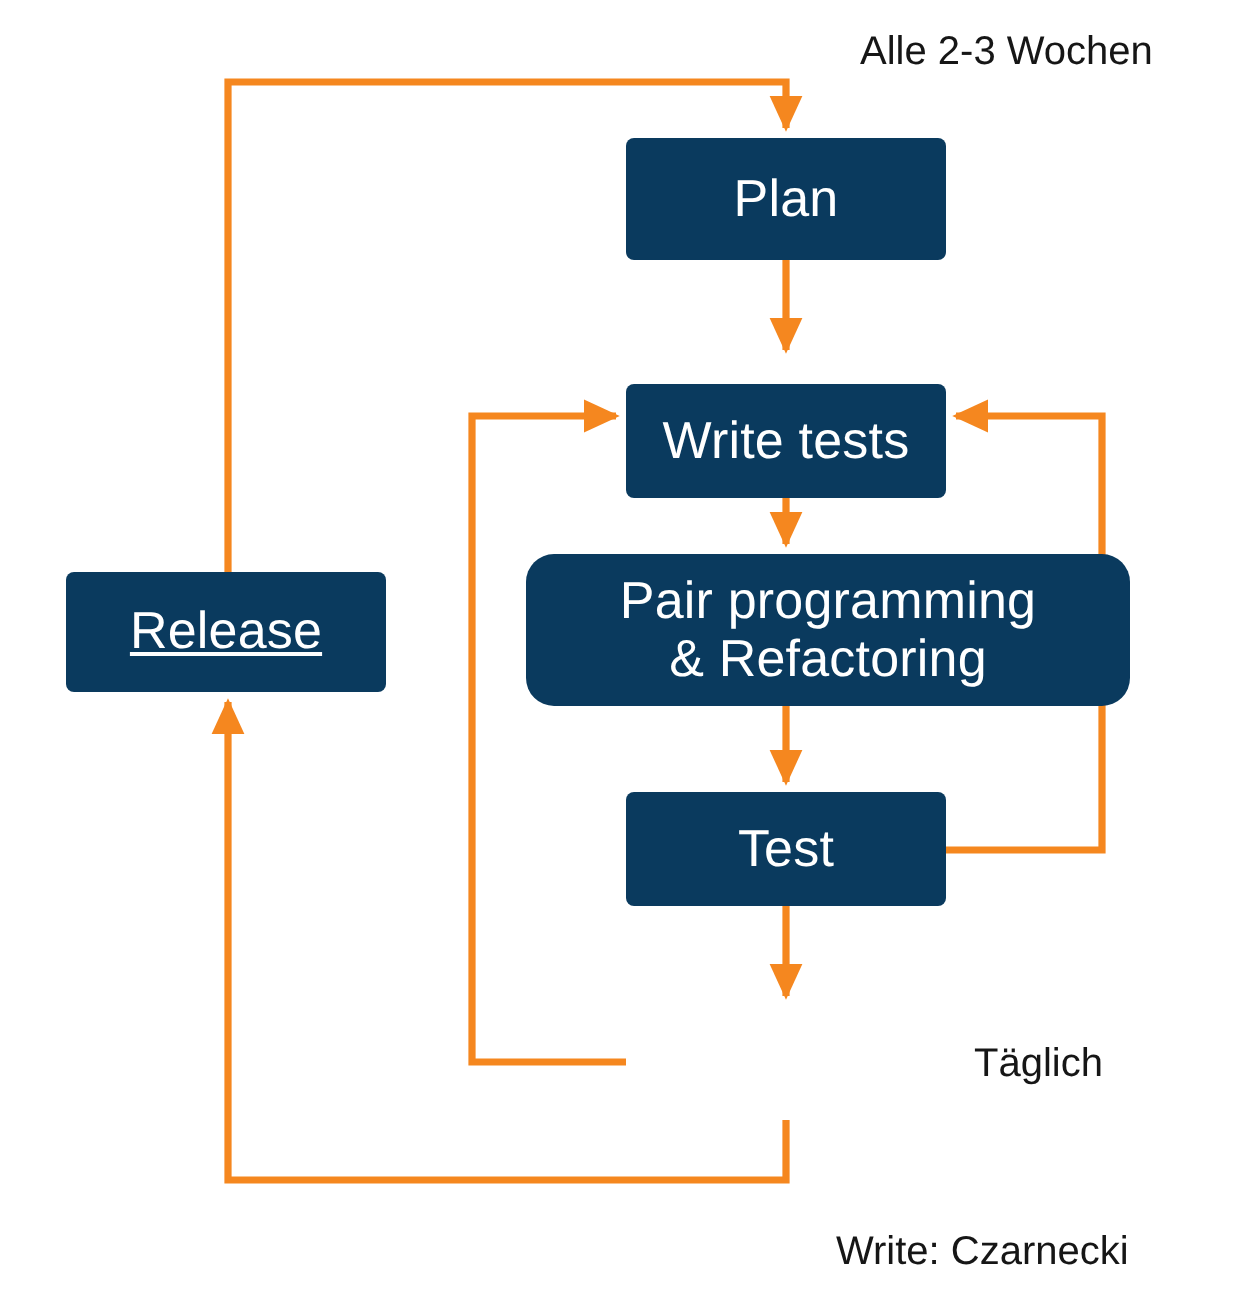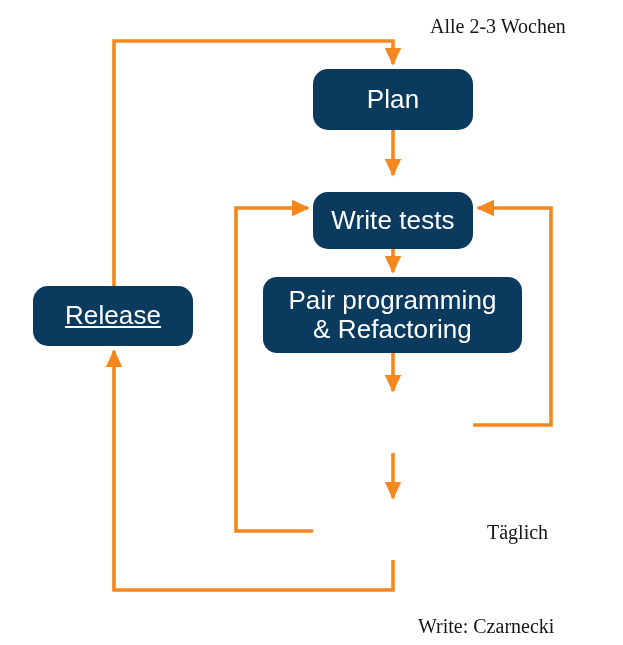--- a/index.html
+++ b/index.html
@@ -20,40 +20,40 @@
   svg.wires {
     position: absolute;
     left: 0;
     top: 0;
     width: 623px;
     height: 645px;
   }
   .node {
     position: absolute;
     background: #0a3a5e;
-    border-radius: 15px;
+    border-radius: 4px;
     color: #ffffff;
     display: flex;
     align-items: center;
     justify-content: center;
     text-align: center;
     font-family: "Liberation Sans", sans-serif;
     font-size: 26px;
     line-height: 1.12;
     letter-spacing: 0.1px;
     box-sizing: border-box;
     z-index: 3;
   }
   .node.two-line {
     border-radius: 14px;
   }
   .caption {
     position: absolute;
     color: #161616;
-    font-family: Liberation Serif, serif;
+    font-family: Liberation Sans, sans-serif;
     font-size: 20px;
     white-space: nowrap;
     z-index: 4;
   }
   .node-label {
     display: block;
     white-space: pre-line;
   }
 </style>
 </head>
@@ -89,25 +89,28 @@
   </svg>
 
   <div class="node" style="left:313px; top:69px; width:160px; height:61px;">
     <span class="node-label">Plan</span>
   </div>
 
   <div class="node" style="left:313px; top:180px; width:160px; height:57px;margin-top:12px;">
     <span class="node-label">Write tests</span>
   </div>
 
-  <div class="node two-line" style="left:263px; top:277px; width:259px; height:76px;">
+  <div class="node two-line" style="left:263px; top:277px; width:302px; height:76px;">
     <span class="node-label">Pair programming
 &amp; Refactoring</span>
   </div>
 
+  <div class="node" style="left:313px; top:396px; width:160px; height:57px;">
+    <span class="node-label">Test</span>
+  </div>
 
 
   <div class="node" style="left:33px; top:286px; width:160px; height:60px;text-decoration:underline;">
     <span class="node-label">Release</span>
   </div>
 
   <div class="caption" style="left:430px; top:15px;">Alle 2-3 Wochen</div>
 
   <div class="caption" style="left:487px; top:521px;">Täglich</div>
 

